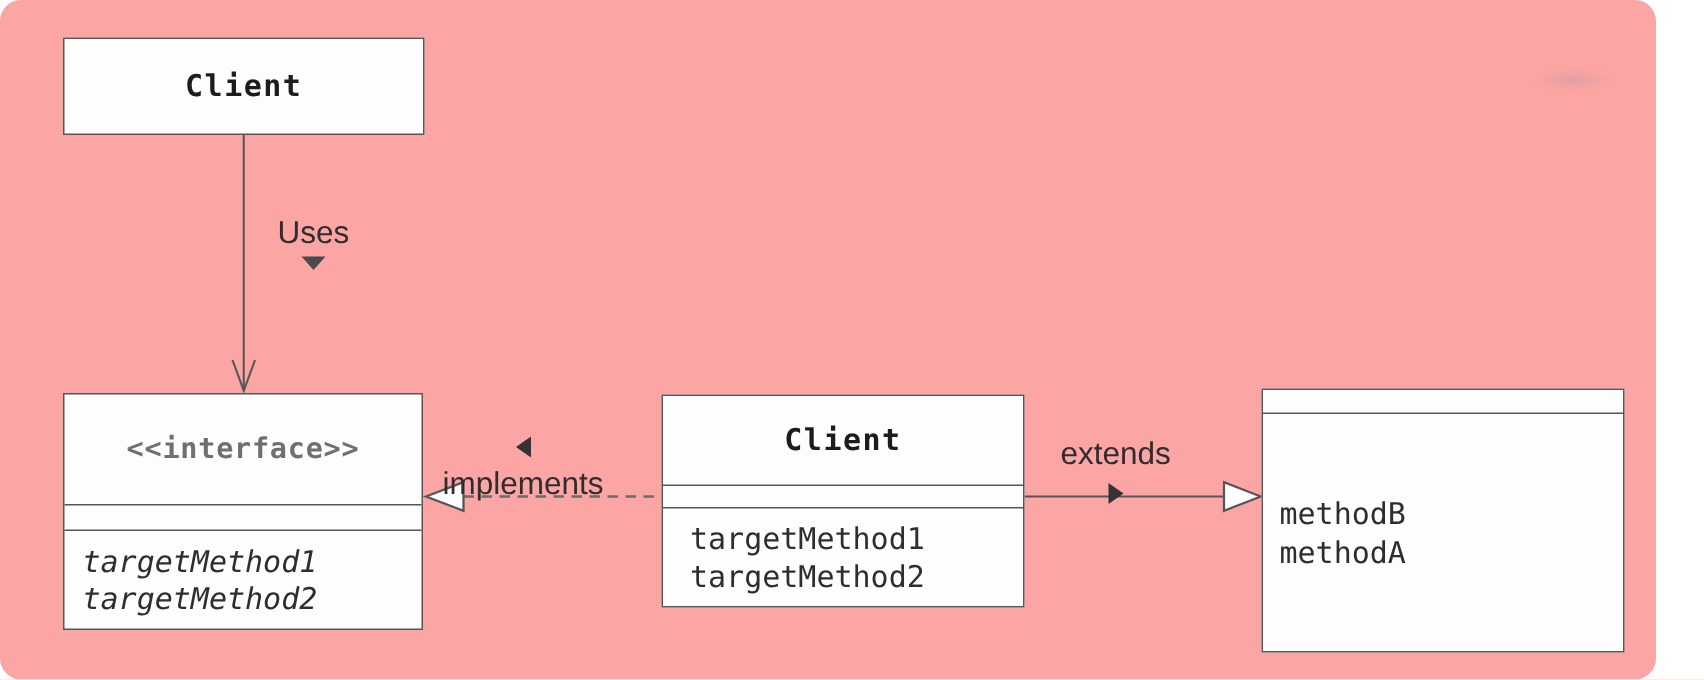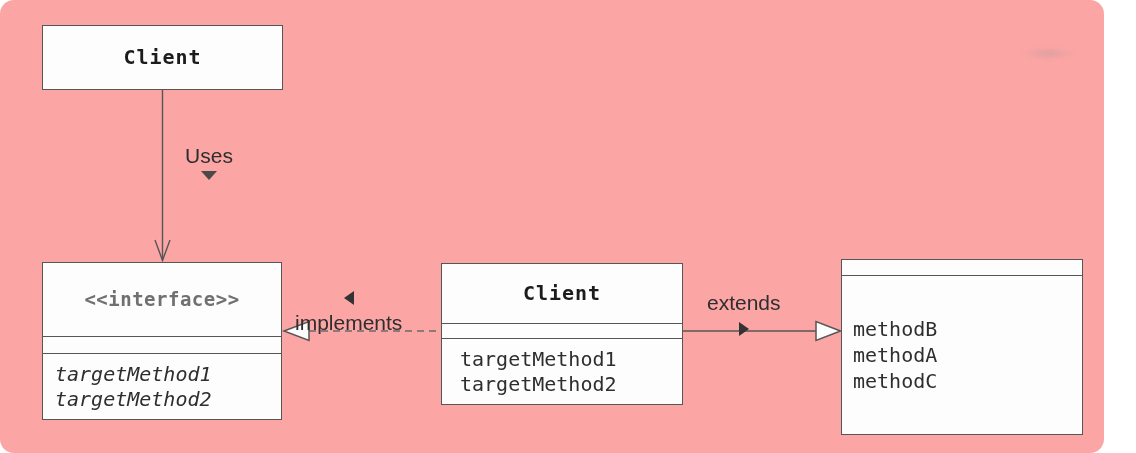--- a/index.html
+++ b/index.html
@@ -169,18 +169,17 @@
   <div class="rel-label" id="extends-label">
     <span>extends</span>
     <span class="tri-right"></span>
   </div>
 
   <div class="class-box" id="adaptee-box">
     <div class="comp empty"></div>
     <div class="comp methods">
       <div class="method">methodB</div>
       <div class="method">methodA</div>
-      <div class="method">methodC</div>
     </div>
   </div>
 
   <div class="smudge"></div>
 </div>
 
 </body></html>

